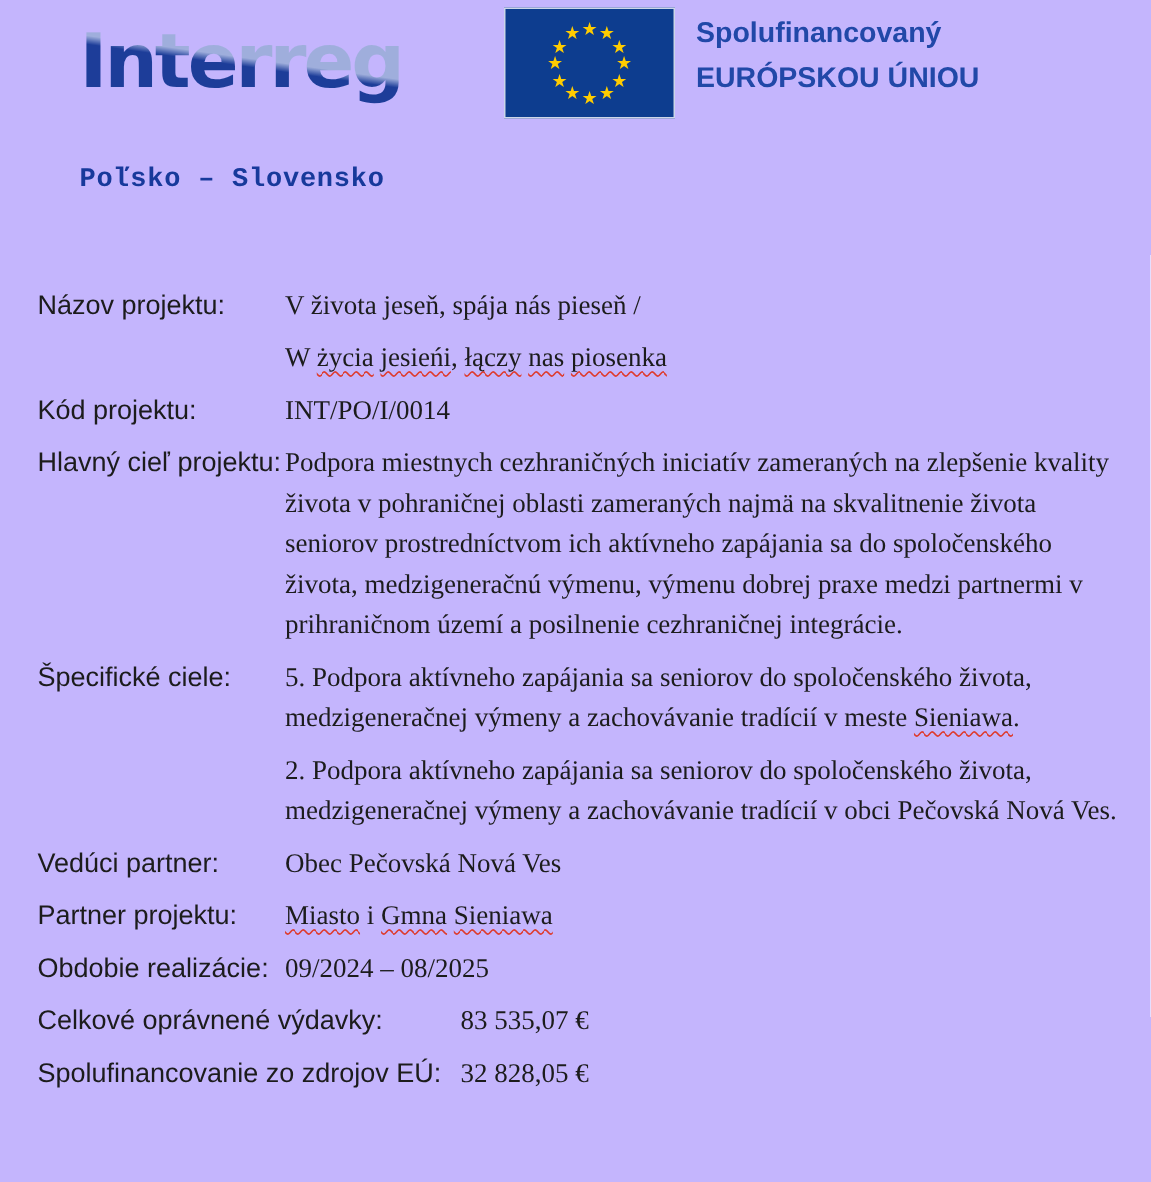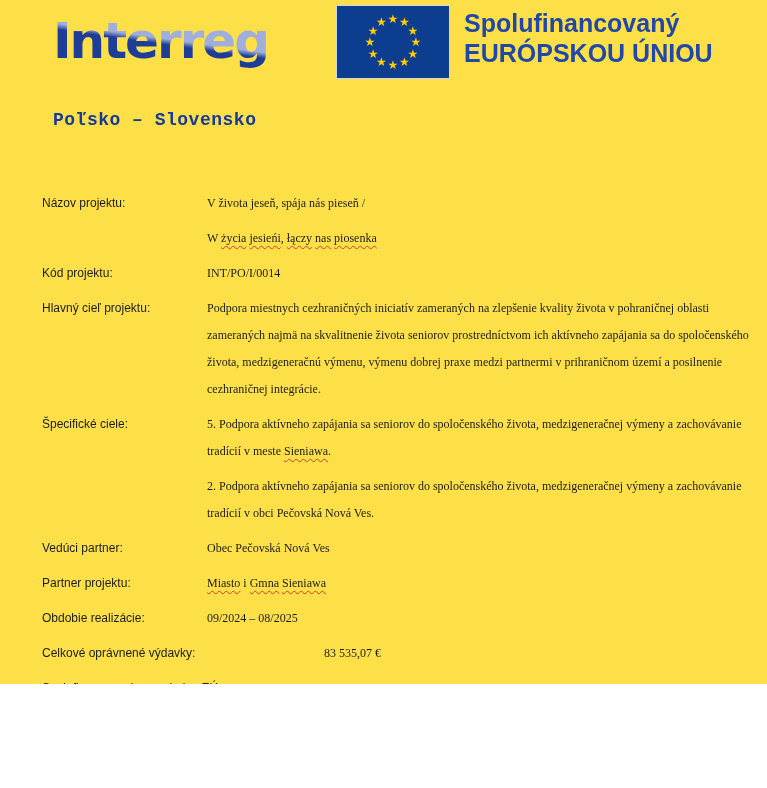--- a/index.html
+++ b/index.html
@@ -9,22 +9,22 @@
     --cofunded-blue:#2148A8;
     --flag-blue:#0D3D8F;
     --star-yellow:#FFCC00;
     --body-text:#1C1C1C;
     --spell-red:#DE3B2D;
   }
   *{margin:0;padding:0;box-sizing:border-box;}
   html,body{background:#fff;}
   .page{
     position:relative;
-    width:767px;height:684px;
-    background:#fde047;
+    width:767px;height:788px;
+    background:#c4b5fd;
     overflow:hidden;
     font-family:"Liberation Sans", sans-serif;
     color:var(--body-text);
   }
   
   .interreg{
     position:absolute;left:53px;top:8px;
     font-family:"DejaVu Sans", sans-serif;
     font-weight:700;font-size:50px;line-height:66px;
     letter-spacing:-2px;
@@ -44,34 +44,34 @@
     border:1px solid #ccd6e8;
   }
   .eu-flag .star{
     position:absolute;transform:translate(-50%,-50%);
     color:var(--star-yellow);
     font-size:12px;line-height:1;
   }
   .cofunded{
     position:absolute;left:464px;top:8px;
     font-weight:700;color:var(--cofunded-blue);
-    font-size:25px;line-height:30px;
+    font-size:19px;line-height:30px;
     letter-spacing:0;
   }
   .programme{
     position:absolute;left:53px;top:100px;
     font-family:Liberation Mono, monospace;
     font-weight:700;font-size:18px;line-height:40px;
     letter-spacing:.5px;
     color:var(--programme-blue);
   }
   
   .info-table{
-    position:absolute;left:42px;top:190px;width:722px;
-    font-size:12px;line-height:27px;
+    position:absolute;left:25px;top:190px;width:722px;
+    font-size:18px;line-height:27px;
   }
   .row{
     display:grid;
     grid-template-columns:165px 1fr;
     margin-bottom:8px;
   }
   .row.wide{grid-template-columns:282px 1fr;}
   .row:last-child{margin-bottom:0;}
   .para{margin:0 0 8px;font-family:Liberation Serif, serif;}
   .para:last-child{margin-bottom:0;}

